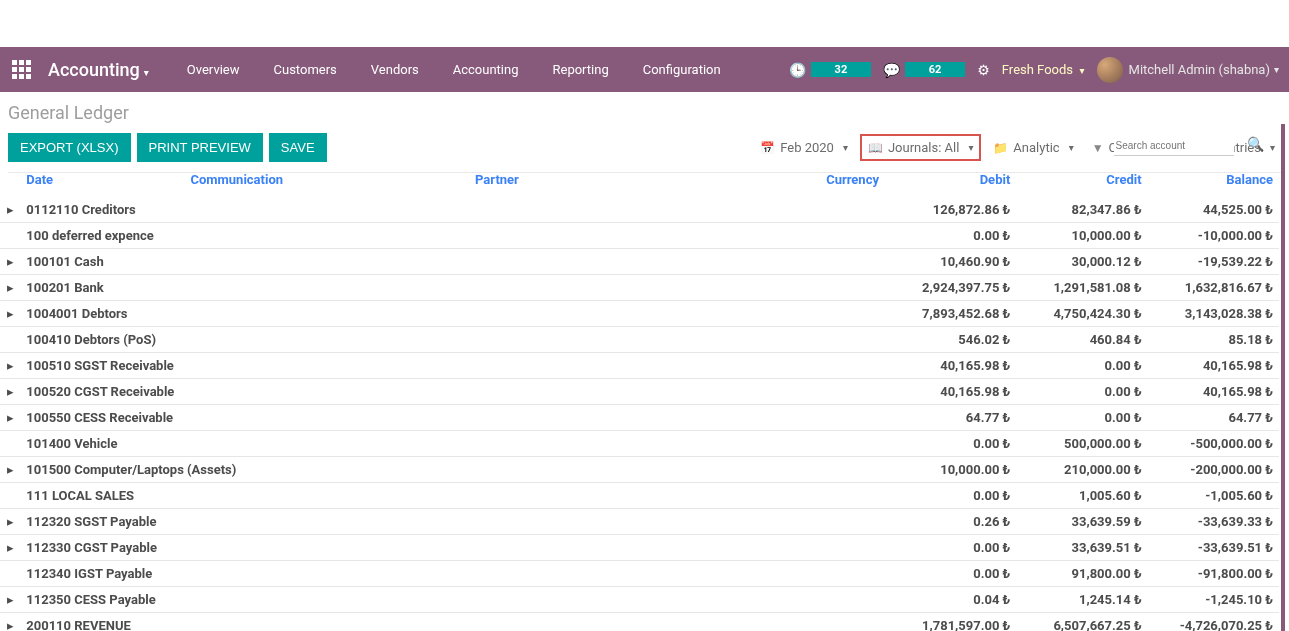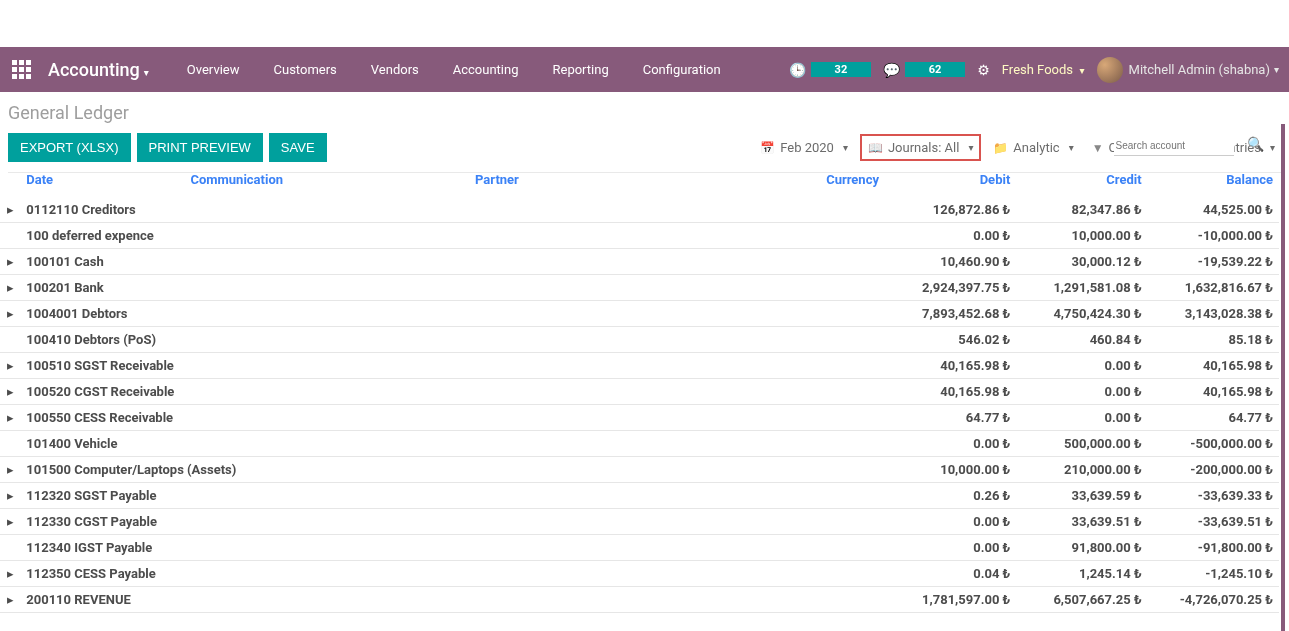--- a/index.html
+++ b/index.html
@@ -220,20 +220,27 @@
           <td class="num">-500,000.00 ₺</td>
         </tr>
         <tr>
           <td class="expand">▸</td>
           <td class="acct" colspan="4">101500 Computer/Laptops (Assets)</td>
           <td class="num">10,000.00 ₺</td>
           <td class="num">210,000.00 ₺</td>
           <td class="num">-200,000.00 ₺</td>
         </tr>
         <tr>
+          <td class="expand"></td>
+          <td class="acct" colspan="4">111 LOCAL SALES</td>
+          <td class="num">0.00 ₺</td>
+          <td class="num">1,005.60 ₺</td>
+          <td class="num">-1,005.60 ₺</td>
+        </tr>
+        <tr>
           <td class="expand">▸</td>
           <td class="acct" colspan="4">112320 SGST Payable</td>
           <td class="num">0.26 ₺</td>
           <td class="num">33,639.59 ₺</td>
           <td class="num">-33,639.33 ₺</td>
         </tr>
         <tr>
           <td class="expand">▸</td>
           <td class="acct" colspan="4">112330 CGST Payable</td>
           <td class="num">0.00 ₺</td>

